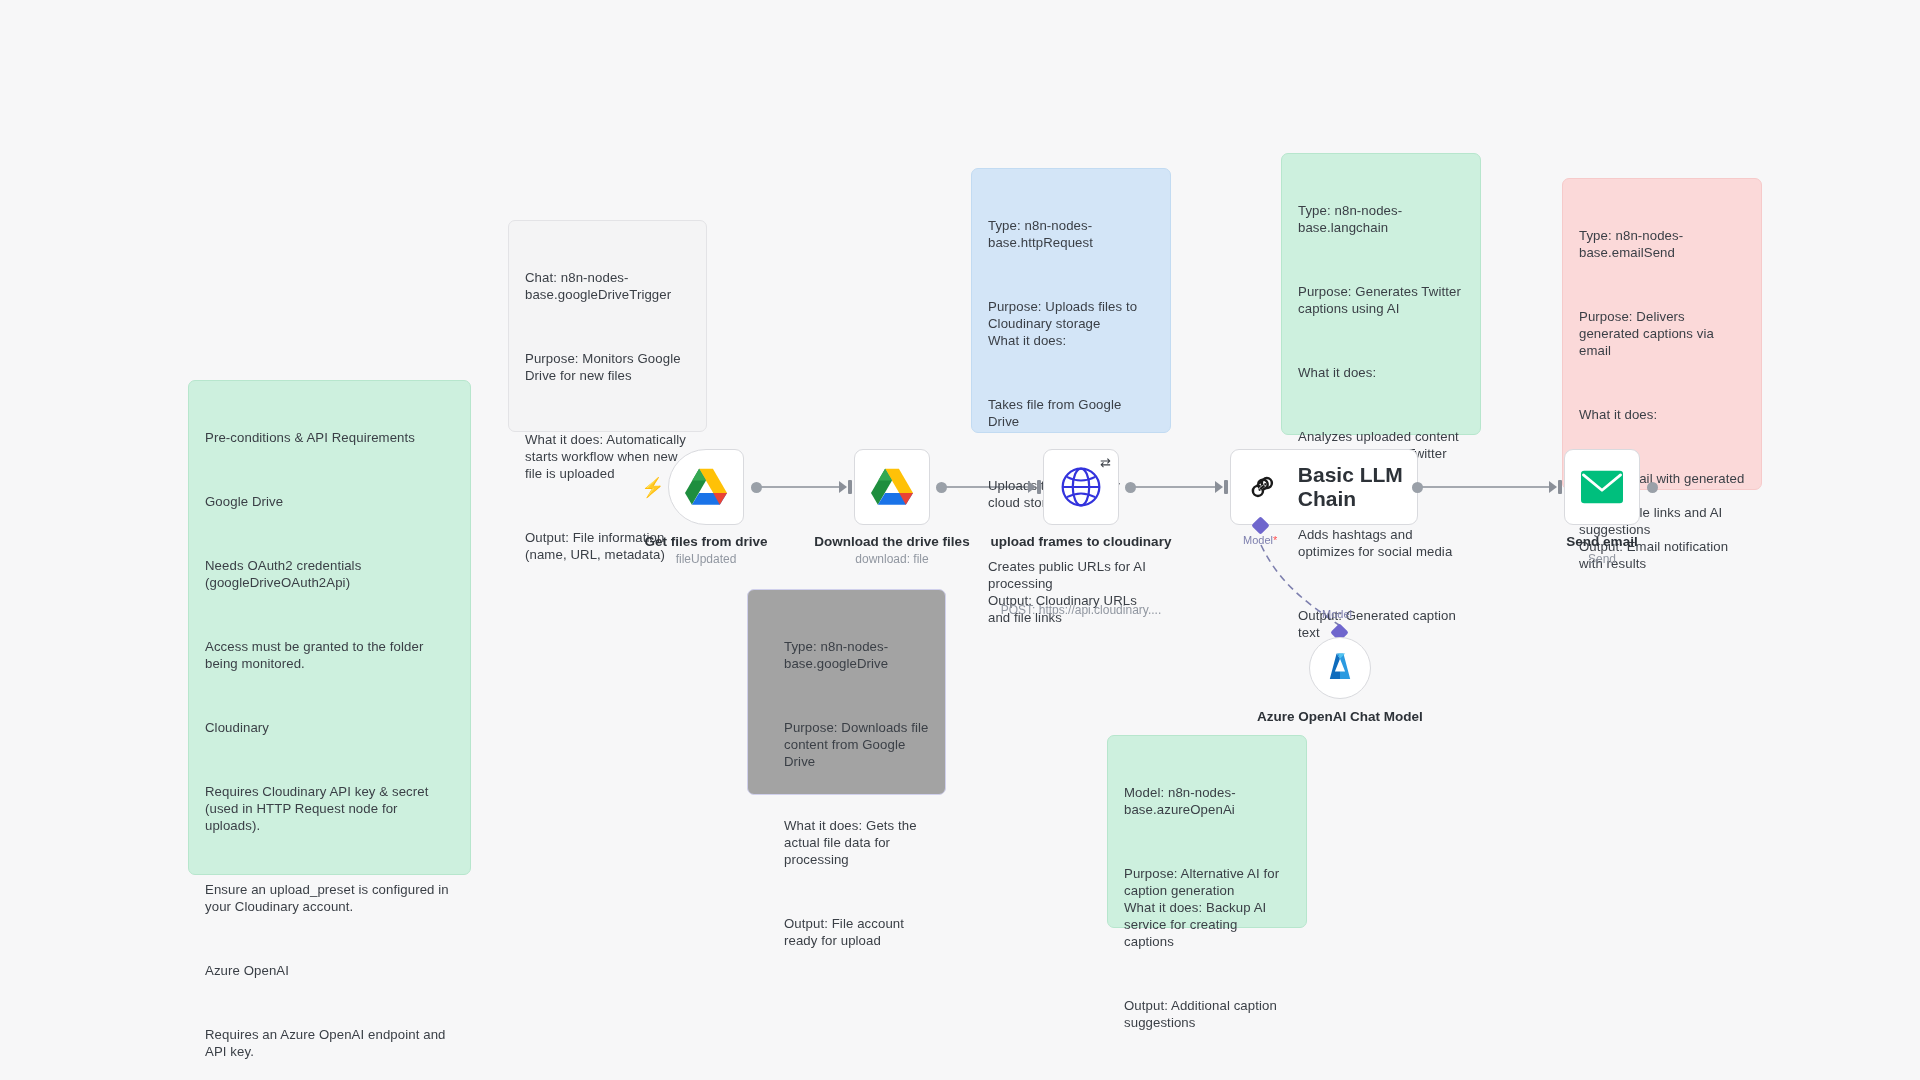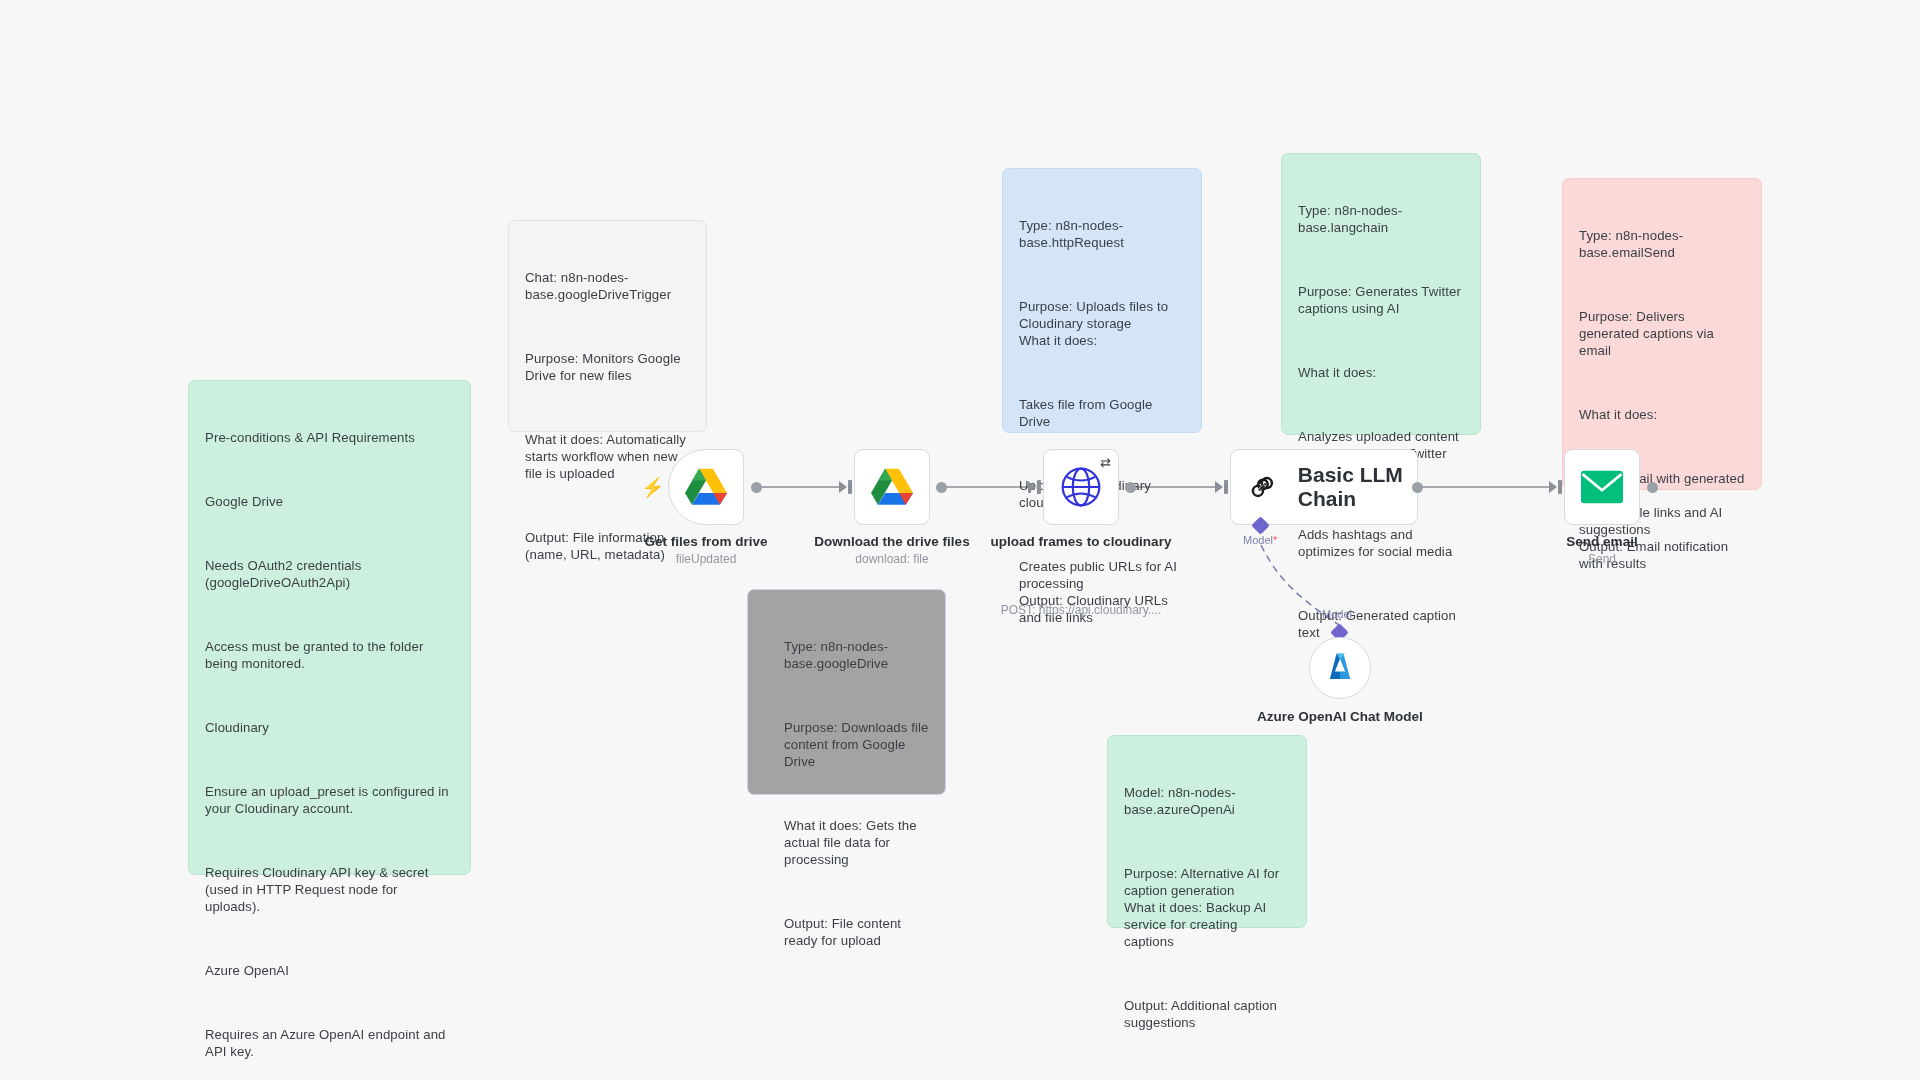--- a/index.html
+++ b/index.html
@@ -23,21 +23,21 @@
     position: absolute;
     border-radius: 7px;
     padding: 14px 16px 16px 16px;
     font-size: 13.2px;
     line-height: 17px;
     color: #3a3f46;
     white-space: pre-wrap;
     letter-spacing: 0.1px;
   }
   .note-green  { background: #cdf0de; border: 1px solid #b7e6cd; }
-  .note-blue   { background: #d3e5f7; border: 1px solid #c2dbf2; margin-left: 31px; }
+  .note-blue   { background: #d3e5f7; border: 1px solid #c2dbf2; }
   .note-purple { background: #a3a3a3; border: 1px solid #d0d0ec; padding-left: 36px; }
   .note-red    { background: #fbd9d9; border: 1px solid #f6caca; }
 
   .note p { margin: 0 0 13px 0; }
   .note p:last-child { margin-bottom: 0; }
 
   
   .node {
     position: absolute;
     background: #ffffff;
@@ -156,22 +156,22 @@
 
     <path d="M 1261 545 C 1280 585, 1310 605, 1339 625" stroke="#7d7fae" stroke-width="1.6" fill="none" stroke-dasharray="7 5"></path>
   </svg>
 
   <div class="note note-green" style="left:160px; top:380px; width:283px; height:495px;margin-left:28px;">
     <p>Pre-conditions &amp; API Requirements</p>
     <p>Google Drive</p>
     <p>Needs OAuth2 credentials (googleDriveOAuth2Api)</p>
     <p>Access must be granted to the folder being monitored.</p>
     <p>Cloudinary</p>
+    <p>Requires Cloudinary API key &amp; secret (used in HTTP Request node for uploads).</p>
     <p>Ensure an upload_preset is configured in your Cloudinary account.</p>
-    <p>Requires Cloudinary API key &amp; secret (used in HTTP Request node for uploads).</p>
     <p>Azure OpenAI</p>
     <p>Requires an Azure OpenAI endpoint and API key.</p>
     
     
     
   </div>
 
   <div class="note" style="left:508px; top:220px; width:199px; height:212px; background:#f4f4f5; border:1px solid #e3e3e6;">
     <p>Chat: n8n-nodes-base.googleDriveTrigger</p>
     <p>Purpose: Monitors Google Drive for new files</p>
@@ -205,21 +205,21 @@
     <p>What it does:</p>
     <p>Sends email with generated captions
 Includes file links and AI suggestions
 Output: Email notification with results</p>
   </div>
 
   <div class="note note-purple" style="left:747px; top:589px; width:199px; height:206px;">
     <p>Type: n8n-nodes-base.googleDrive</p>
     <p>Purpose: Downloads file content from Google Drive</p>
     <p>What it does: Gets the actual file data for processing</p>
-    <p>Output: File content ready for upload</p>
+    <p>Output: File account ready for upload</p>
   </div>
 
   <div class="note note-green" style="left:1107px; top:735px; width:200px; height:193px;">
     <p>Model: n8n-nodes-base.azureOpenAi</p>
     <p>Purpose: Alternative AI for caption generation
 What it does: Backup AI service for creating captions</p>
     <p>Output: Additional caption suggestions</p>
   </div>
 
   <div class="lightning" style="left:641px; top:478px;">⚡</div>

